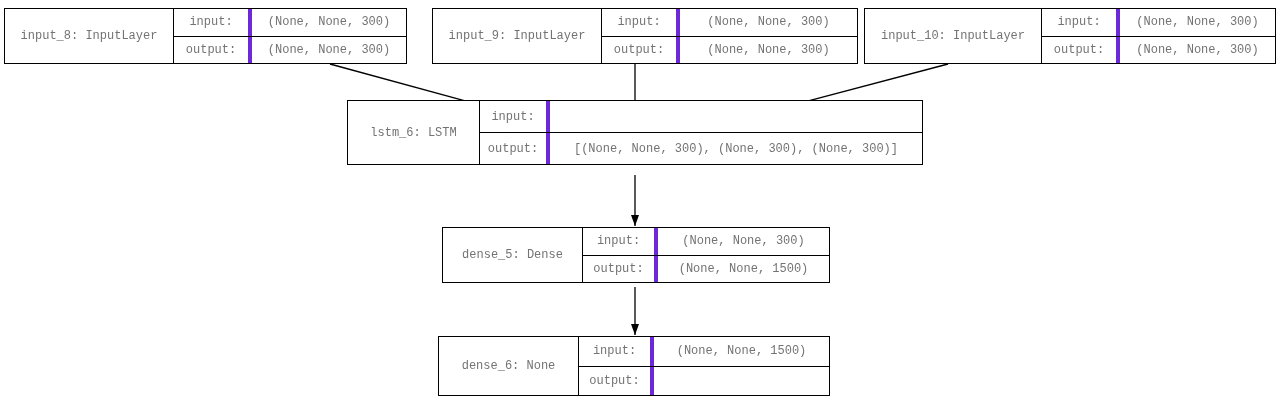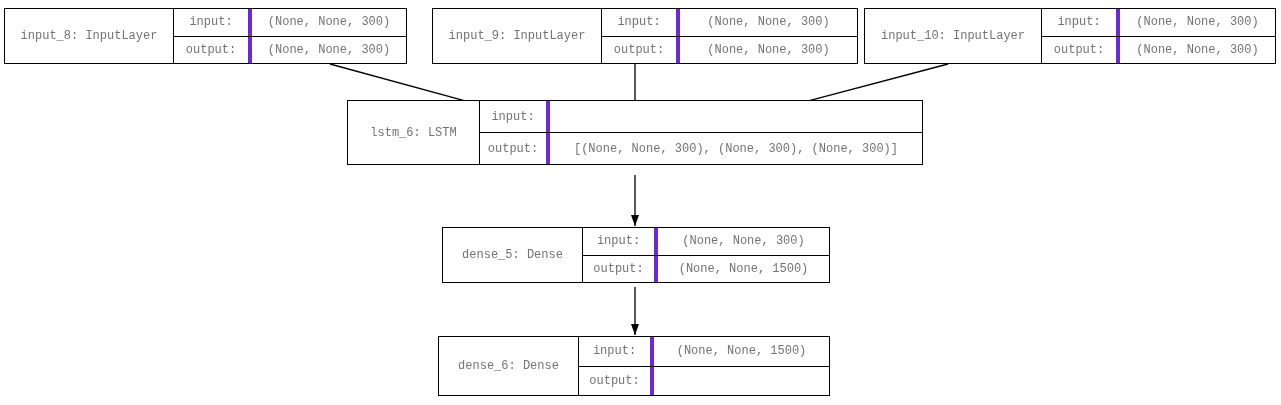--- a/index.html
+++ b/index.html
@@ -148,21 +148,21 @@
         <div class="cell value-cell">(None, None, 300)</div>
       </div>
       <div class="io-row">
         <div class="cell label-cell" style="width:75px;">output:</div>
         <div class="cell value-cell">(None, None, 1500)</div>
       </div>
     </div>
   </div>
 
   <div class="node" style="left:438px; top:336px; width:392px; height:60px;">
-    <div class="cell title-cell" style="width:140px;">dense_6: Dense</div>
+    <div class="cell title-cell" style="width:140px;">dense_6: None</div>
     <div class="io">
       <div class="io-row first">
         <div class="cell label-cell" style="width:75px;">input:</div>
         <div class="cell value-cell">(None, None, 1500)</div>
       </div>
       <div class="io-row">
         <div class="cell label-cell" style="width:75px;">output:</div>
       </div>
     </div>
   </div>

